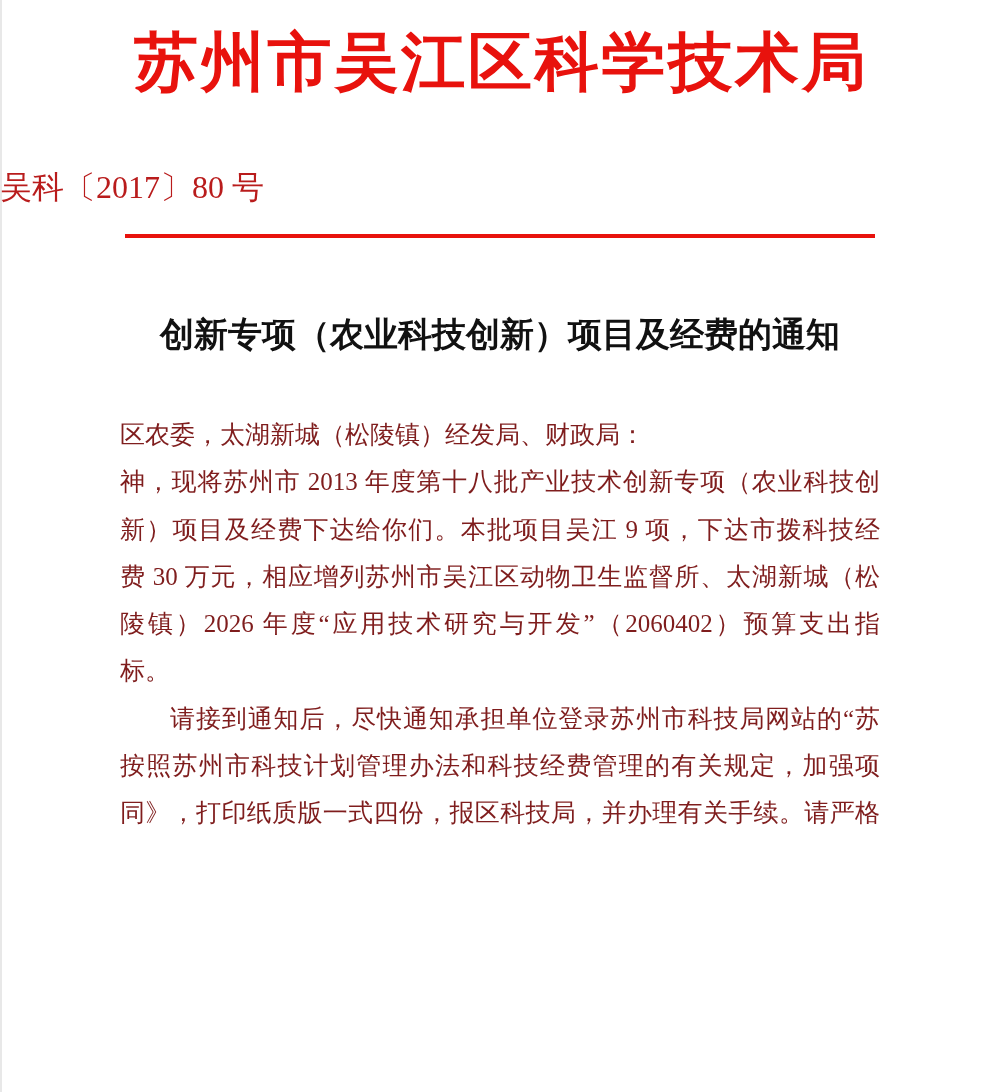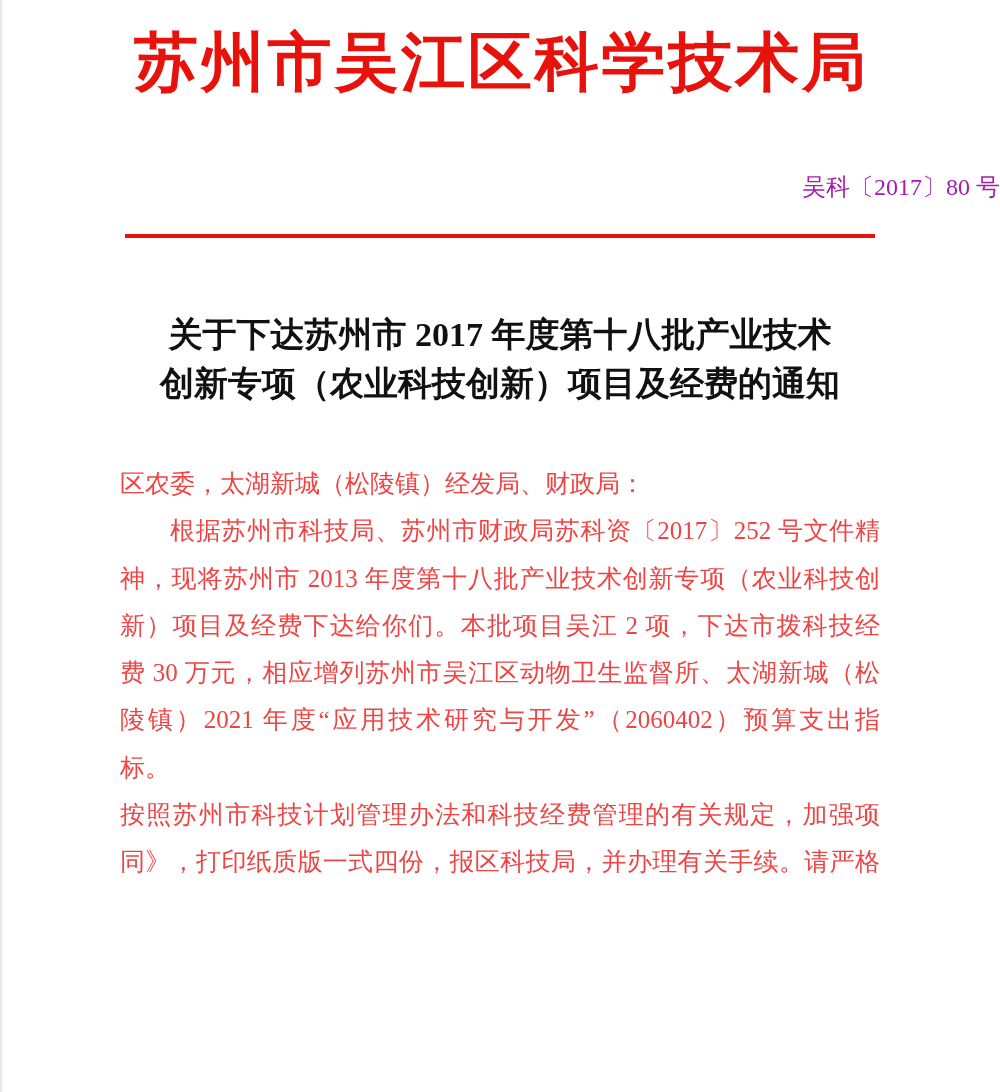--- a/index.html
+++ b/index.html
@@ -41,24 +41,24 @@
     white-space: nowrap;
     letter-spacing: 0;
   }
   .lh-line.spread {
     white-space: normal;
   }
 
   
   .doc-number {
     margin-top: 54px;
-    text-align: right;
-    font-size: 24px;
+    text-align: left;
+    font-size: 32px;
     line-height: 34px;
-    color: #a21caf;
+    color: #b91c1c;
   }
 
   
   .red-rule {
     width: 750px;
     height: 4px;
     margin: 30px auto 0 auto;
     background: #e8120d;
   }
 
@@ -72,21 +72,21 @@
     text-align: center;
     color: #111111;
   }
 
   
   .body-block {
     width: 760px;
     margin: 52px auto 0 auto;
     font-size: 25px;
     line-height: 47.3px;
-    color: #ef4444;
+    color: #7f1d1d;
   }
   .body-line {
     width: 760px;
     overflow: hidden;
   }
   .body-line.j {
     text-align: justify;
     text-align-last: justify;
   }
   .body-line.l {
@@ -105,28 +105,27 @@
 
   <div class="letterhead">
     <div class="lh-line">苏州市吴江区科学技术局</div>
   </div>
 
   <div class="doc-number">吴科〔2017〕80 号</div>
 
   <div class="red-rule"></div>
 
   <div class="title">
-    <div>关于下达苏州市 2017 年度第十八批产业技术</div>
     <div>创新专项（农业科技创新）项目及经费的通知</div>
   </div>
 
   <div class="body-block">
     <div class="body-line l">区农委，太湖新城（松陵镇）经发局、财政局：</div>
-    <div class="body-line j indent">根据苏州市科技局、苏州市财政局苏科资〔2017〕252 号文件精</div>
     <div class="body-line j">神，现将苏州市 2013 年度第十八批产业技术创新专项（农业科技创</div>
-    <div class="body-line j">新）项目及经费下达给你们。本批项目吴江 2 项，下达市拨科技经</div>
+    <div class="body-line j">新）项目及经费下达给你们。本批项目吴江 9 项，下达市拨科技经</div>
     <div class="body-line j">费 30 万元，相应增列苏州市吴江区动物卫生监督所、太湖新城（松</div>
-    <div class="body-line j">陵镇）2021 年度“应用技术研究与开发”（2060402）预算支出指</div>
+    <div class="body-line j">陵镇）2026 年度“应用技术研究与开发”（2060402）预算支出指</div>
     <div class="body-line l">标。</div>
+    <div class="body-line j indent">请接到通知后，尽快通知承担单位登录苏州市科技局网站的“苏</div>
     <div class="body-line j">按照苏州市科技计划管理办法和科技经费管理的有关规定，加强项</div>
     <div class="body-line j">同》，打印纸质版一式四份，报区科技局，并办理有关手续。请严格</div>
   </div>
 </div>
 
 </body></html>

